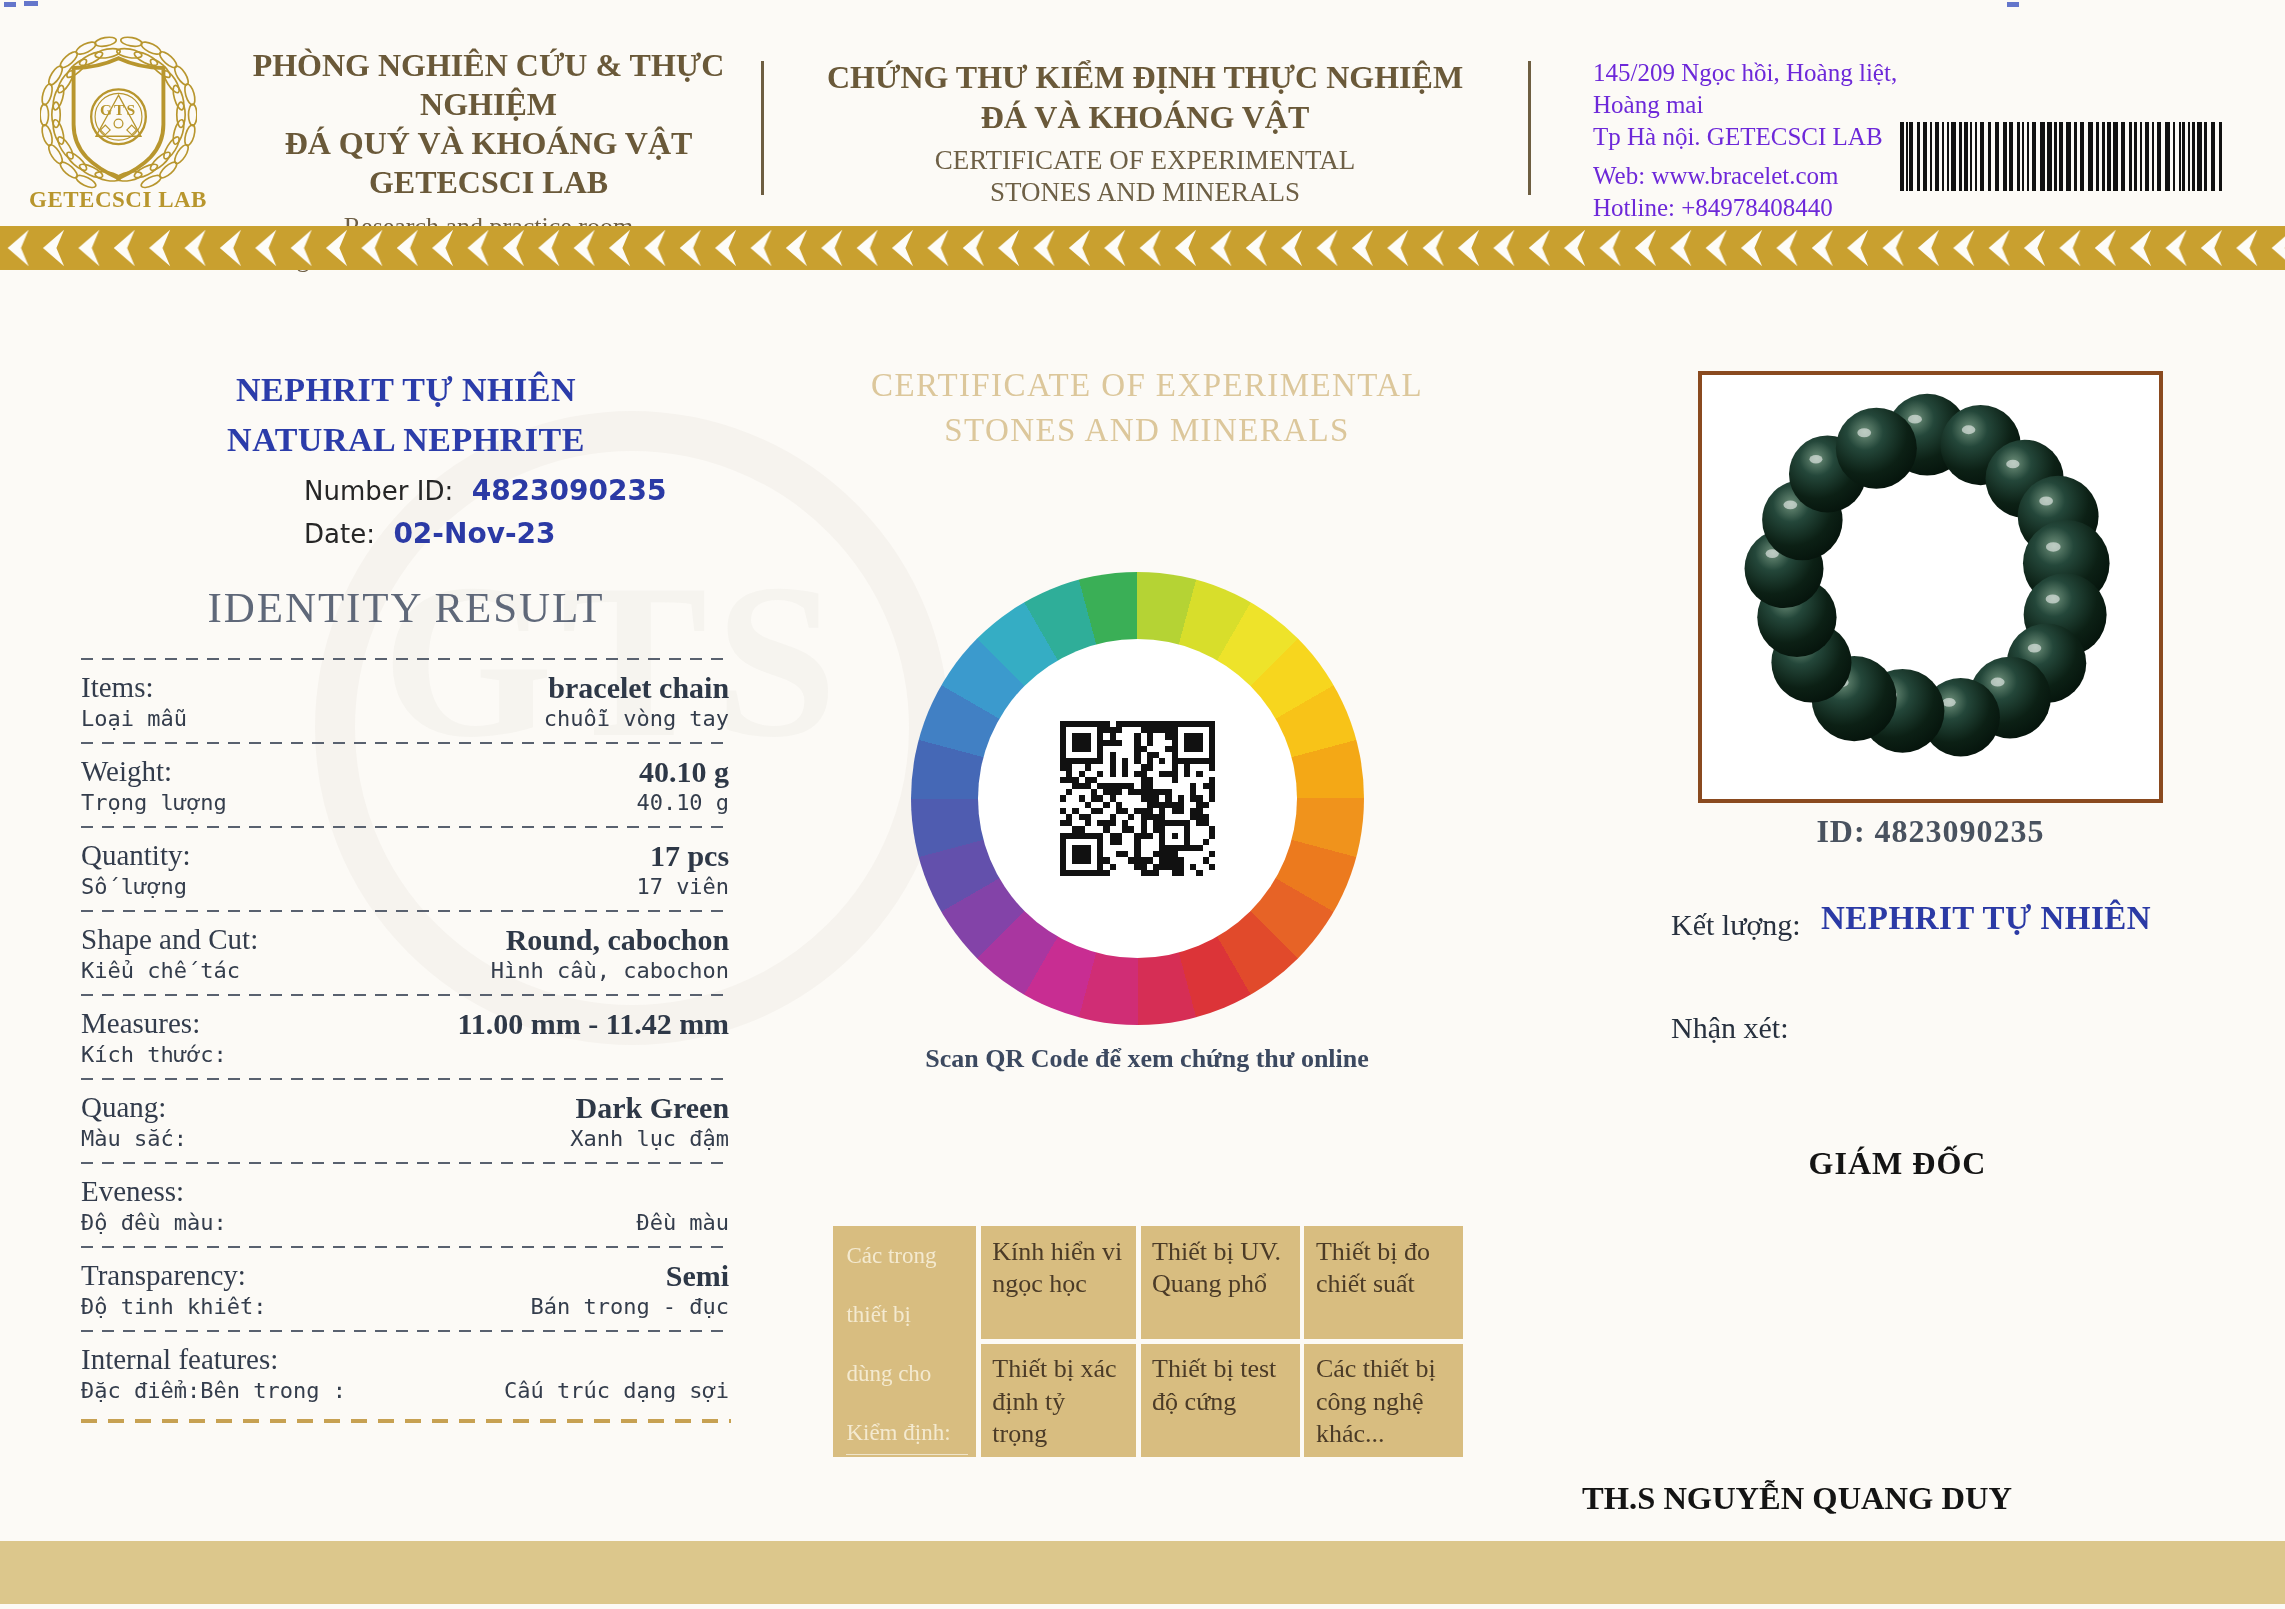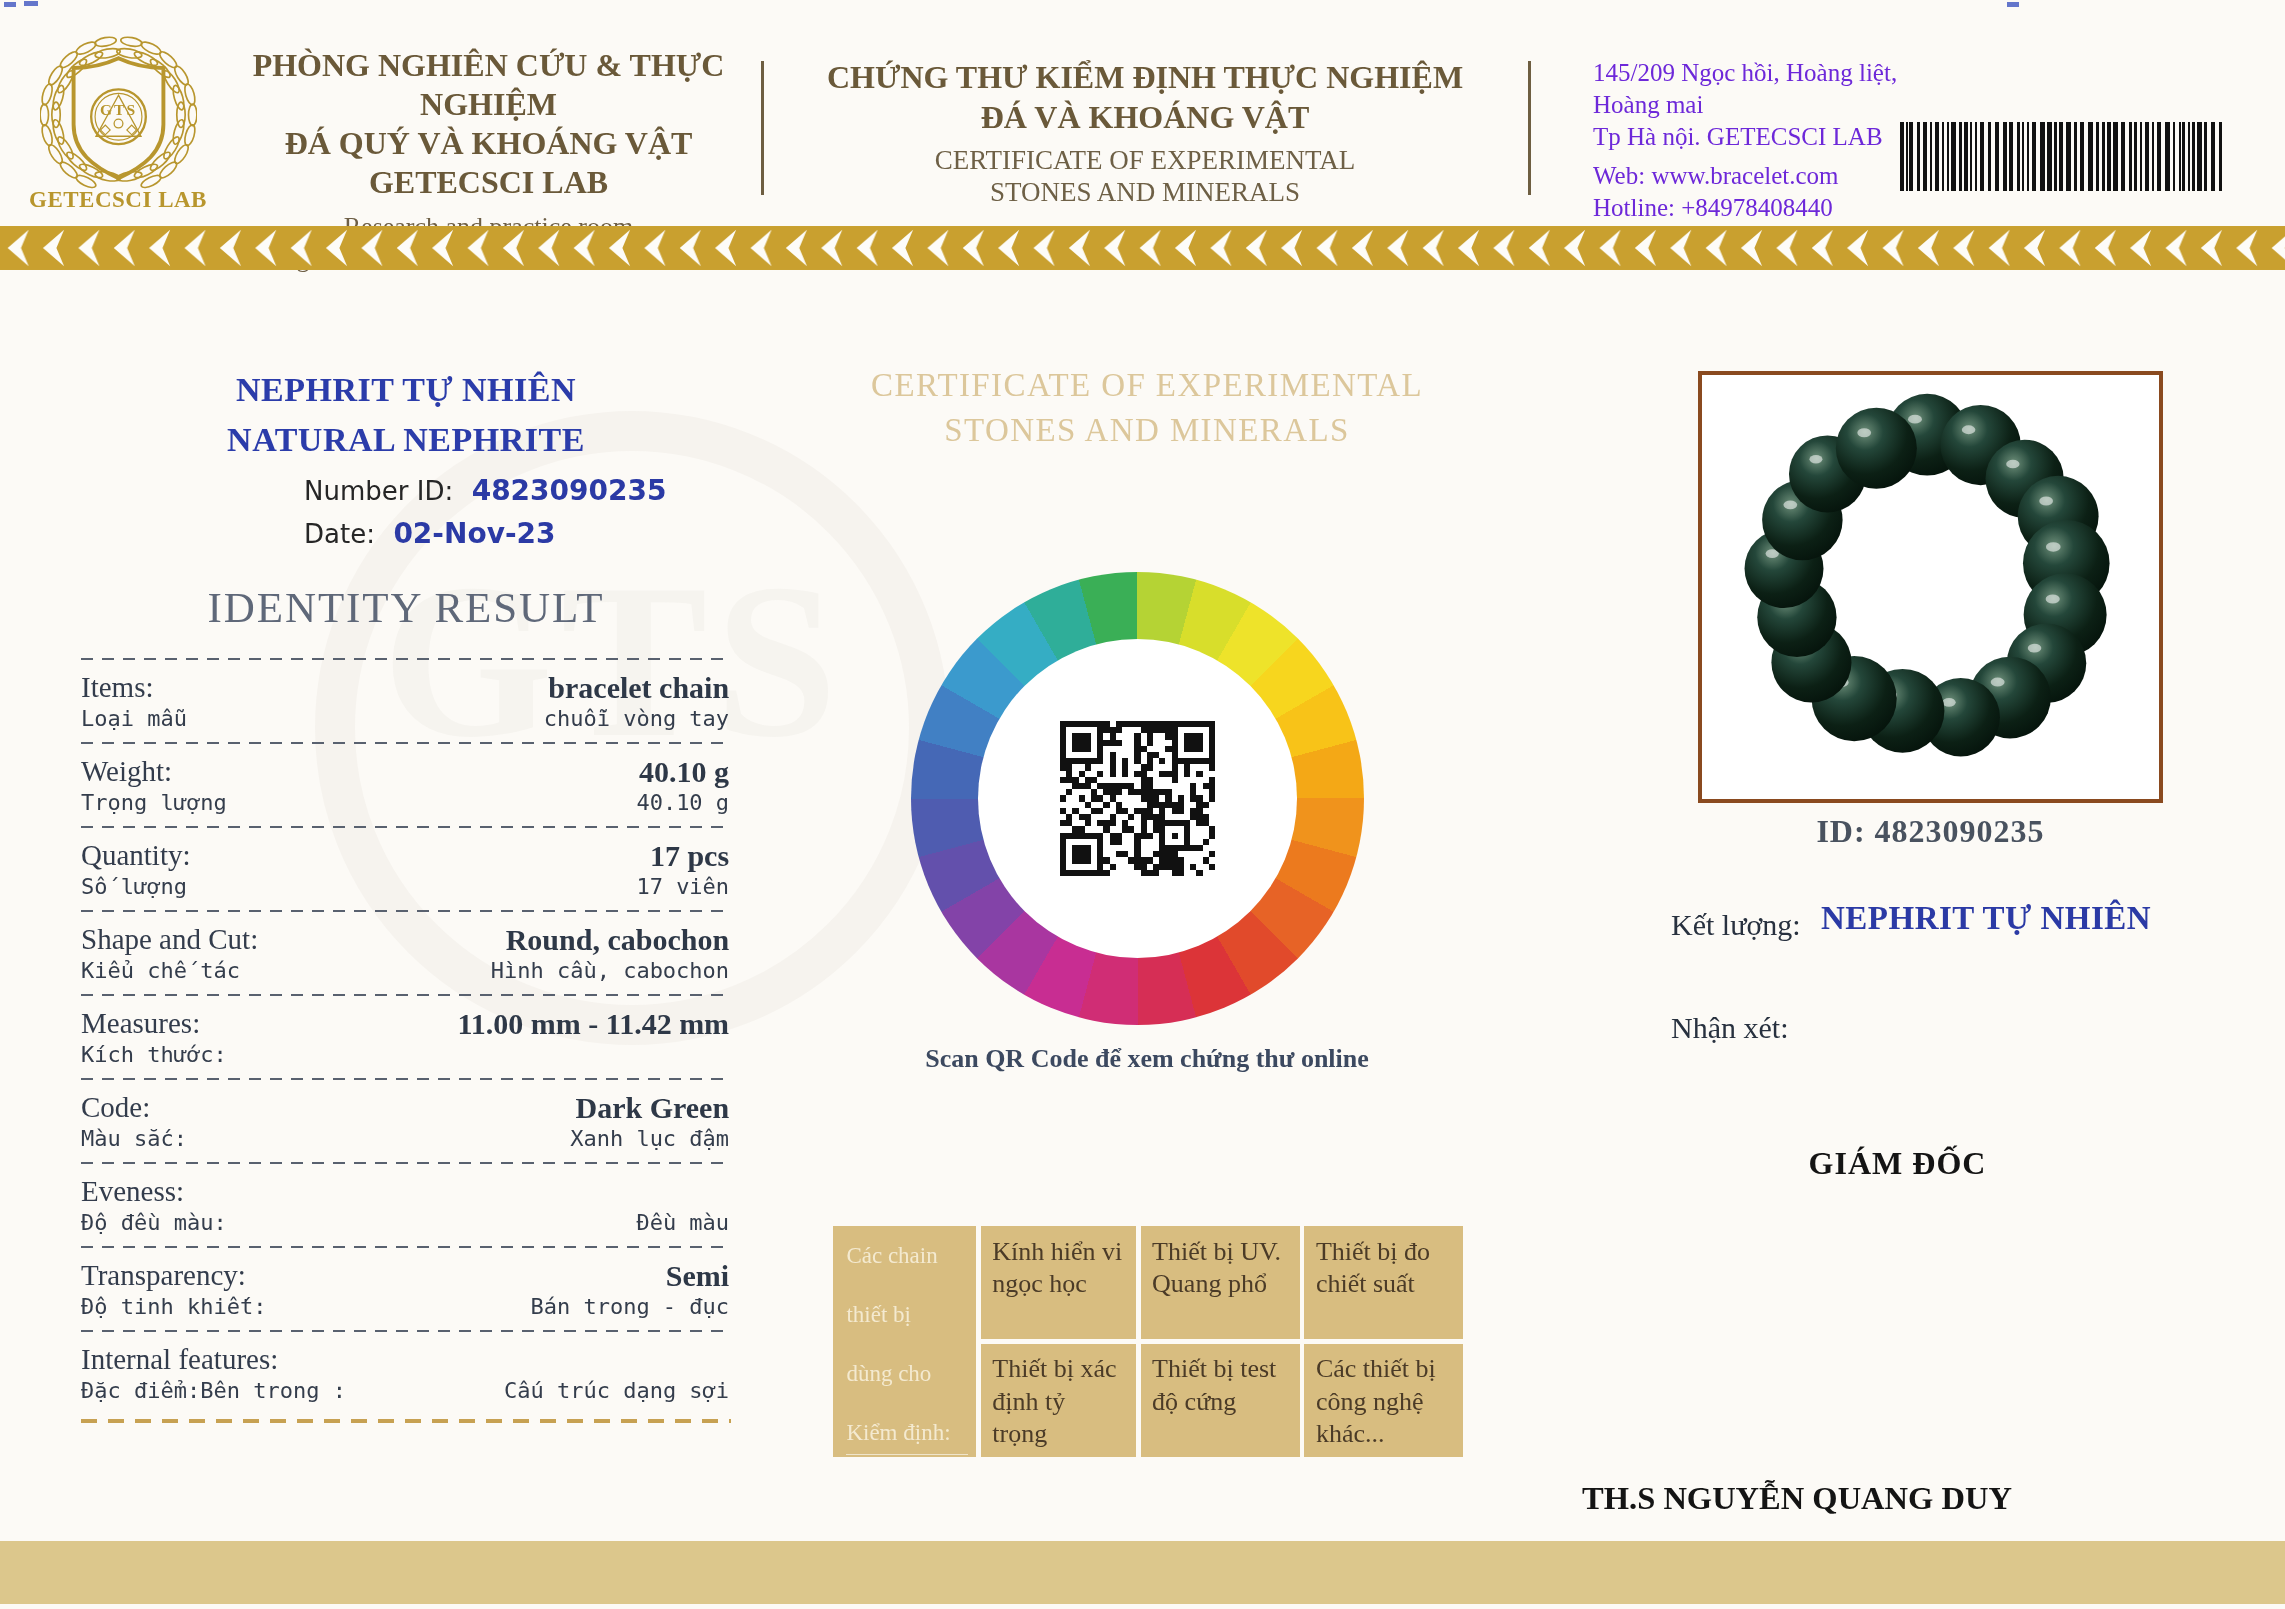--- a/index.html
+++ b/index.html
@@ -333,21 +333,21 @@
         </div>
       <div>
           <div class="v-en">11.00 mm - 11.42 mm</div>
            <div class="v-vi"></div>
         </div>
     </div>
     <div class="dash"></div>
 
     <div class="id-row">
       <div>
-          <div class="l-en">Code:</div>
+          <div class="l-en">Quang:</div>
            <div class="l-vi">Màu sắc:</div>
         </div>
       <div>
           <div class="v-en">Dark Green</div>
            <div class="v-vi">Xanh lục đậm</div>
         </div>
     </div>
     <div class="dash"></div>
 
     <div class="id-row">
@@ -1020,21 +1020,21 @@
         <div class="m"></div>
         <div></div>
         <div></div>
       </div>
   </div>
 
   <div class="qr-caption">Scan QR Code để xem chứng thư online</div>
 
   <div class="equip">
     <div class="eq-h">
-      <div>Các chain</div>
+      <div>Các trong</div>
       <div>thiết bị</div>
       <div>dùng cho</div>
       <div>Kiểm định:</div>
     </div>
     <div class="eq-c">Kính hiển vi ngọc học</div>
     <div class="eq-c">Thiết bị  UV. Quang phổ</div>
     <div class="eq-c">Thiết bị  đo chiết suất</div>
     <div class="eq-c">Thiết bị xác định tỷ trọng</div>
     <div class="eq-c">Thiết bị test độ cứng</div>
     <div class="eq-c">Các thiết bị công nghệ khác...</div>

